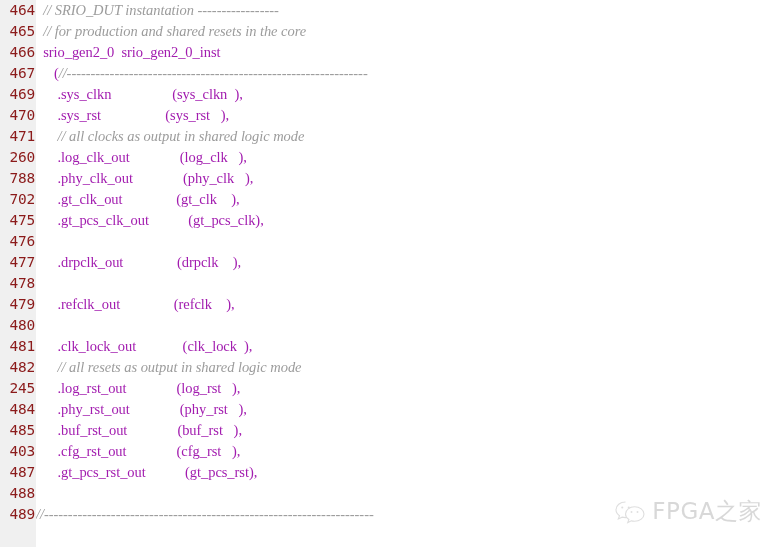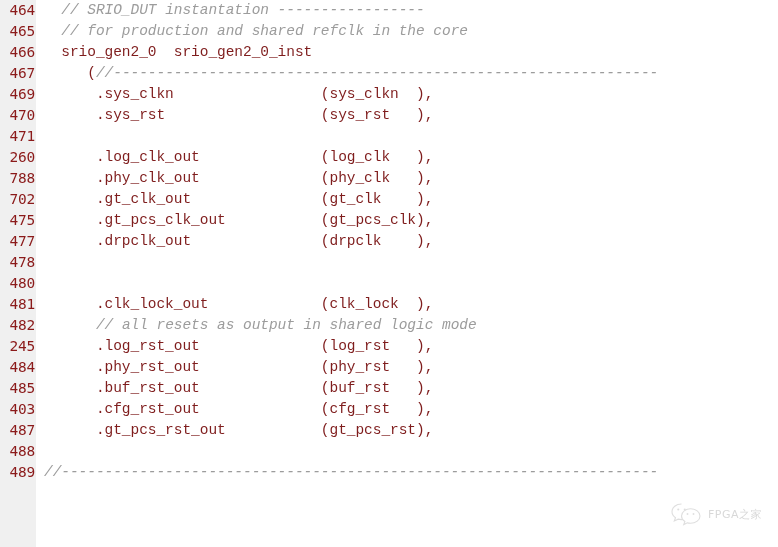--- a/index.html
+++ b/index.html
@@ -54,83 +54,85 @@
     box-sizing: border-box;
     color: #8b1a1a;
     font-size: 14.5px;
     font-family: "DejaVu Sans Mono", "Liberation Mono", monospace;
     letter-spacing: -0.2px;
     user-select: none;
   }
 
   .ltext {
     flex: 1 1 auto;
-    padding-left: 8px;
+    padding-left: 0px;
     font-size: 14.5px;
-    font-family: Liberation Mono, monospace;
+    font-family: Liberation Serif, serif;
     letter-spacing: -0.05px;
     color: #000000;
     white-space: pre;
     overflow: hidden;
   }
 
   .tok-comment {
     color: #9c9c9c;
     font-style: italic;
   }
   .tok-plain {
-    color: #7f1d1d;
+    color: #a21caf;
   }
 
   
   #watermark {
     position: absolute;
     right: 16px;
     bottom: 20px;
     display: flex;
     align-items: center;
     gap: 7px;
     z-index: 3;
     opacity: 0.55;
     pointer-events: none;
   }
   #watermark .wm-text {
     font-family: "DejaVu Sans", "Liberation Sans", sans-serif;
-    font-size: 11px;
+    font-size: 23px;
     color: #b9b9b9;
     letter-spacing: 0.5px;
     white-space: nowrap;
   }
   #watermark .wm-logo {
     width: 30px;
     height: 26px;
     display: block;
   }
 </style>
 </head>
 <body>
 
 <div id="editor">
 
   <div id="gutter-bg"></div>
 
   <div id="code-area">
       <div class="line"><div class="lineno">464</div><div class="ltext"><span class="tok-plain">  </span><span class="tok-comment">// SRIO_DUT instantation -----------------</span></div></div>
-      <div class="line"><div class="lineno">465</div><div class="ltext"><span class="tok-plain">  </span><span class="tok-comment">// for production and shared refclk in the core</span></div></div>
+      <div class="line"><div class="lineno">465</div><div class="ltext"><span class="tok-plain">  </span><span class="tok-comment">// for production and shared resets in the core</span></div></div>
       <div class="line"><div class="lineno">466</div><div class="ltext"><span class="tok-plain">  srio_gen2_0  srio_gen2_0_inst</span></div></div>
       <div class="line"><div class="lineno">467</div><div class="ltext"><span class="tok-plain">     (</span><span class="tok-comment">//---------------------------------------------------------------</span></div></div>
       <div class="line"><div class="lineno">469</div><div class="ltext"><span class="tok-plain">      .sys_clkn                 (sys_clkn  ),</span></div></div>
       <div class="line"><div class="lineno">470</div><div class="ltext"><span class="tok-plain">      .sys_rst                  (sys_rst   ),</span></div></div>
-      <div class="line"><div class="lineno">471</div><div class="ltext"><span class="tok-plain">      </span></div></div>
+      <div class="line"><div class="lineno">471</div><div class="ltext"><span class="tok-plain">      </span><span class="tok-comment">// all clocks as output in shared logic mode</span></div></div>
       <div class="line"><div class="lineno">260</div><div class="ltext"><span class="tok-plain">      .log_clk_out              (log_clk   ),</span></div></div>
       <div class="line"><div class="lineno">788</div><div class="ltext"><span class="tok-plain">      .phy_clk_out              (phy_clk   ),</span></div></div>
       <div class="line"><div class="lineno">702</div><div class="ltext"><span class="tok-plain">      .gt_clk_out               (gt_clk    ),</span></div></div>
       <div class="line"><div class="lineno">475</div><div class="ltext"><span class="tok-plain">      .gt_pcs_clk_out           (gt_pcs_clk),</span></div></div>
+      <div class="line"><div class="lineno">476</div><div class="ltext"><span class="tok-plain"></span></div></div>
       <div class="line"><div class="lineno">477</div><div class="ltext"><span class="tok-plain">      .drpclk_out               (drpclk    ),</span></div></div>
       <div class="line"><div class="lineno">478</div><div class="ltext"><span class="tok-plain"></span></div></div>
+      <div class="line"><div class="lineno">479</div><div class="ltext"><span class="tok-plain">      .refclk_out               (refclk    ),</span></div></div>
       <div class="line"><div class="lineno">480</div><div class="ltext"><span class="tok-plain"></span></div></div>
       <div class="line"><div class="lineno">481</div><div class="ltext"><span class="tok-plain">      .clk_lock_out             (clk_lock  ),</span></div></div>
       <div class="line"><div class="lineno">482</div><div class="ltext"><span class="tok-plain">      </span><span class="tok-comment">// all resets as output in shared logic mode</span></div></div>
       <div class="line"><div class="lineno">245</div><div class="ltext"><span class="tok-plain">      .log_rst_out              (log_rst   ),</span></div></div>
       <div class="line"><div class="lineno">484</div><div class="ltext"><span class="tok-plain">      .phy_rst_out              (phy_rst   ),</span></div></div>
       <div class="line"><div class="lineno">485</div><div class="ltext"><span class="tok-plain">      .buf_rst_out              (buf_rst   ),</span></div></div>
       <div class="line"><div class="lineno">403</div><div class="ltext"><span class="tok-plain">      .cfg_rst_out              (cfg_rst   ),</span></div></div>
       <div class="line"><div class="lineno">487</div><div class="ltext"><span class="tok-plain">      .gt_pcs_rst_out           (gt_pcs_rst),</span></div></div>
       <div class="line"><div class="lineno">488</div><div class="ltext"><span class="tok-plain"></span></div></div>
       <div class="line"><div class="lineno">489</div><div class="ltext"><span class="tok-comment">//---------------------------------------------------------------------</span></div></div>

